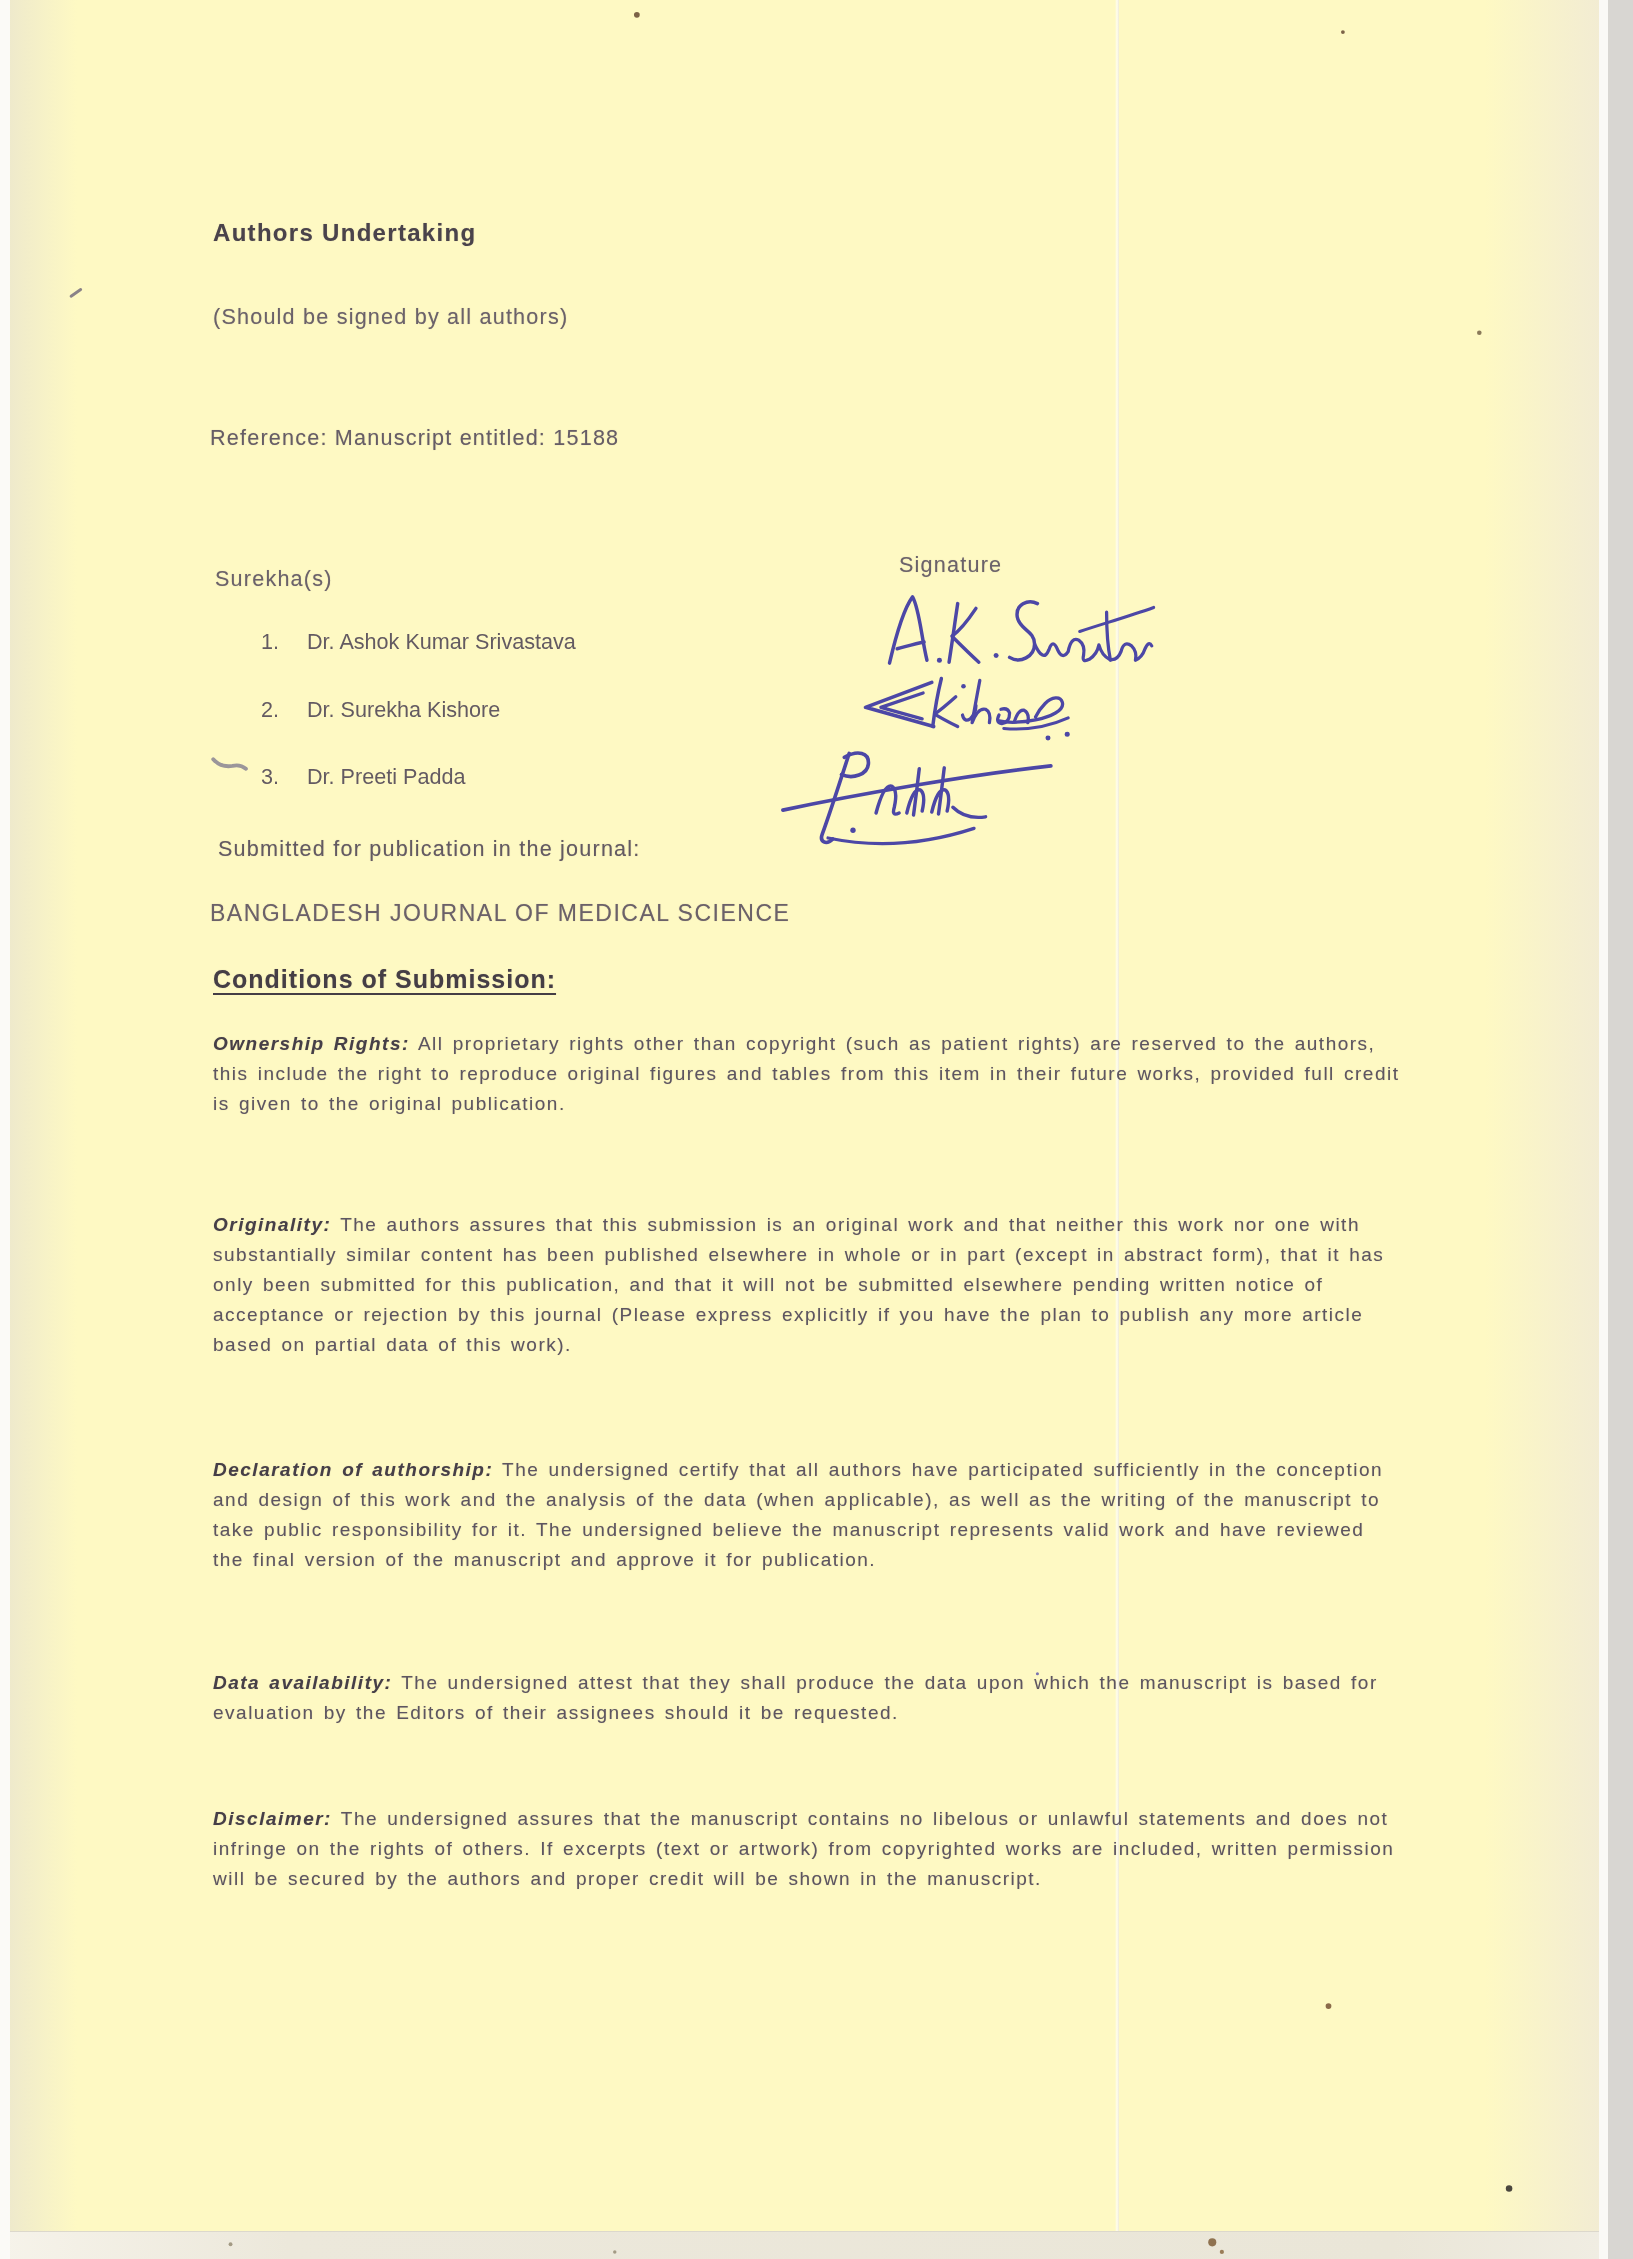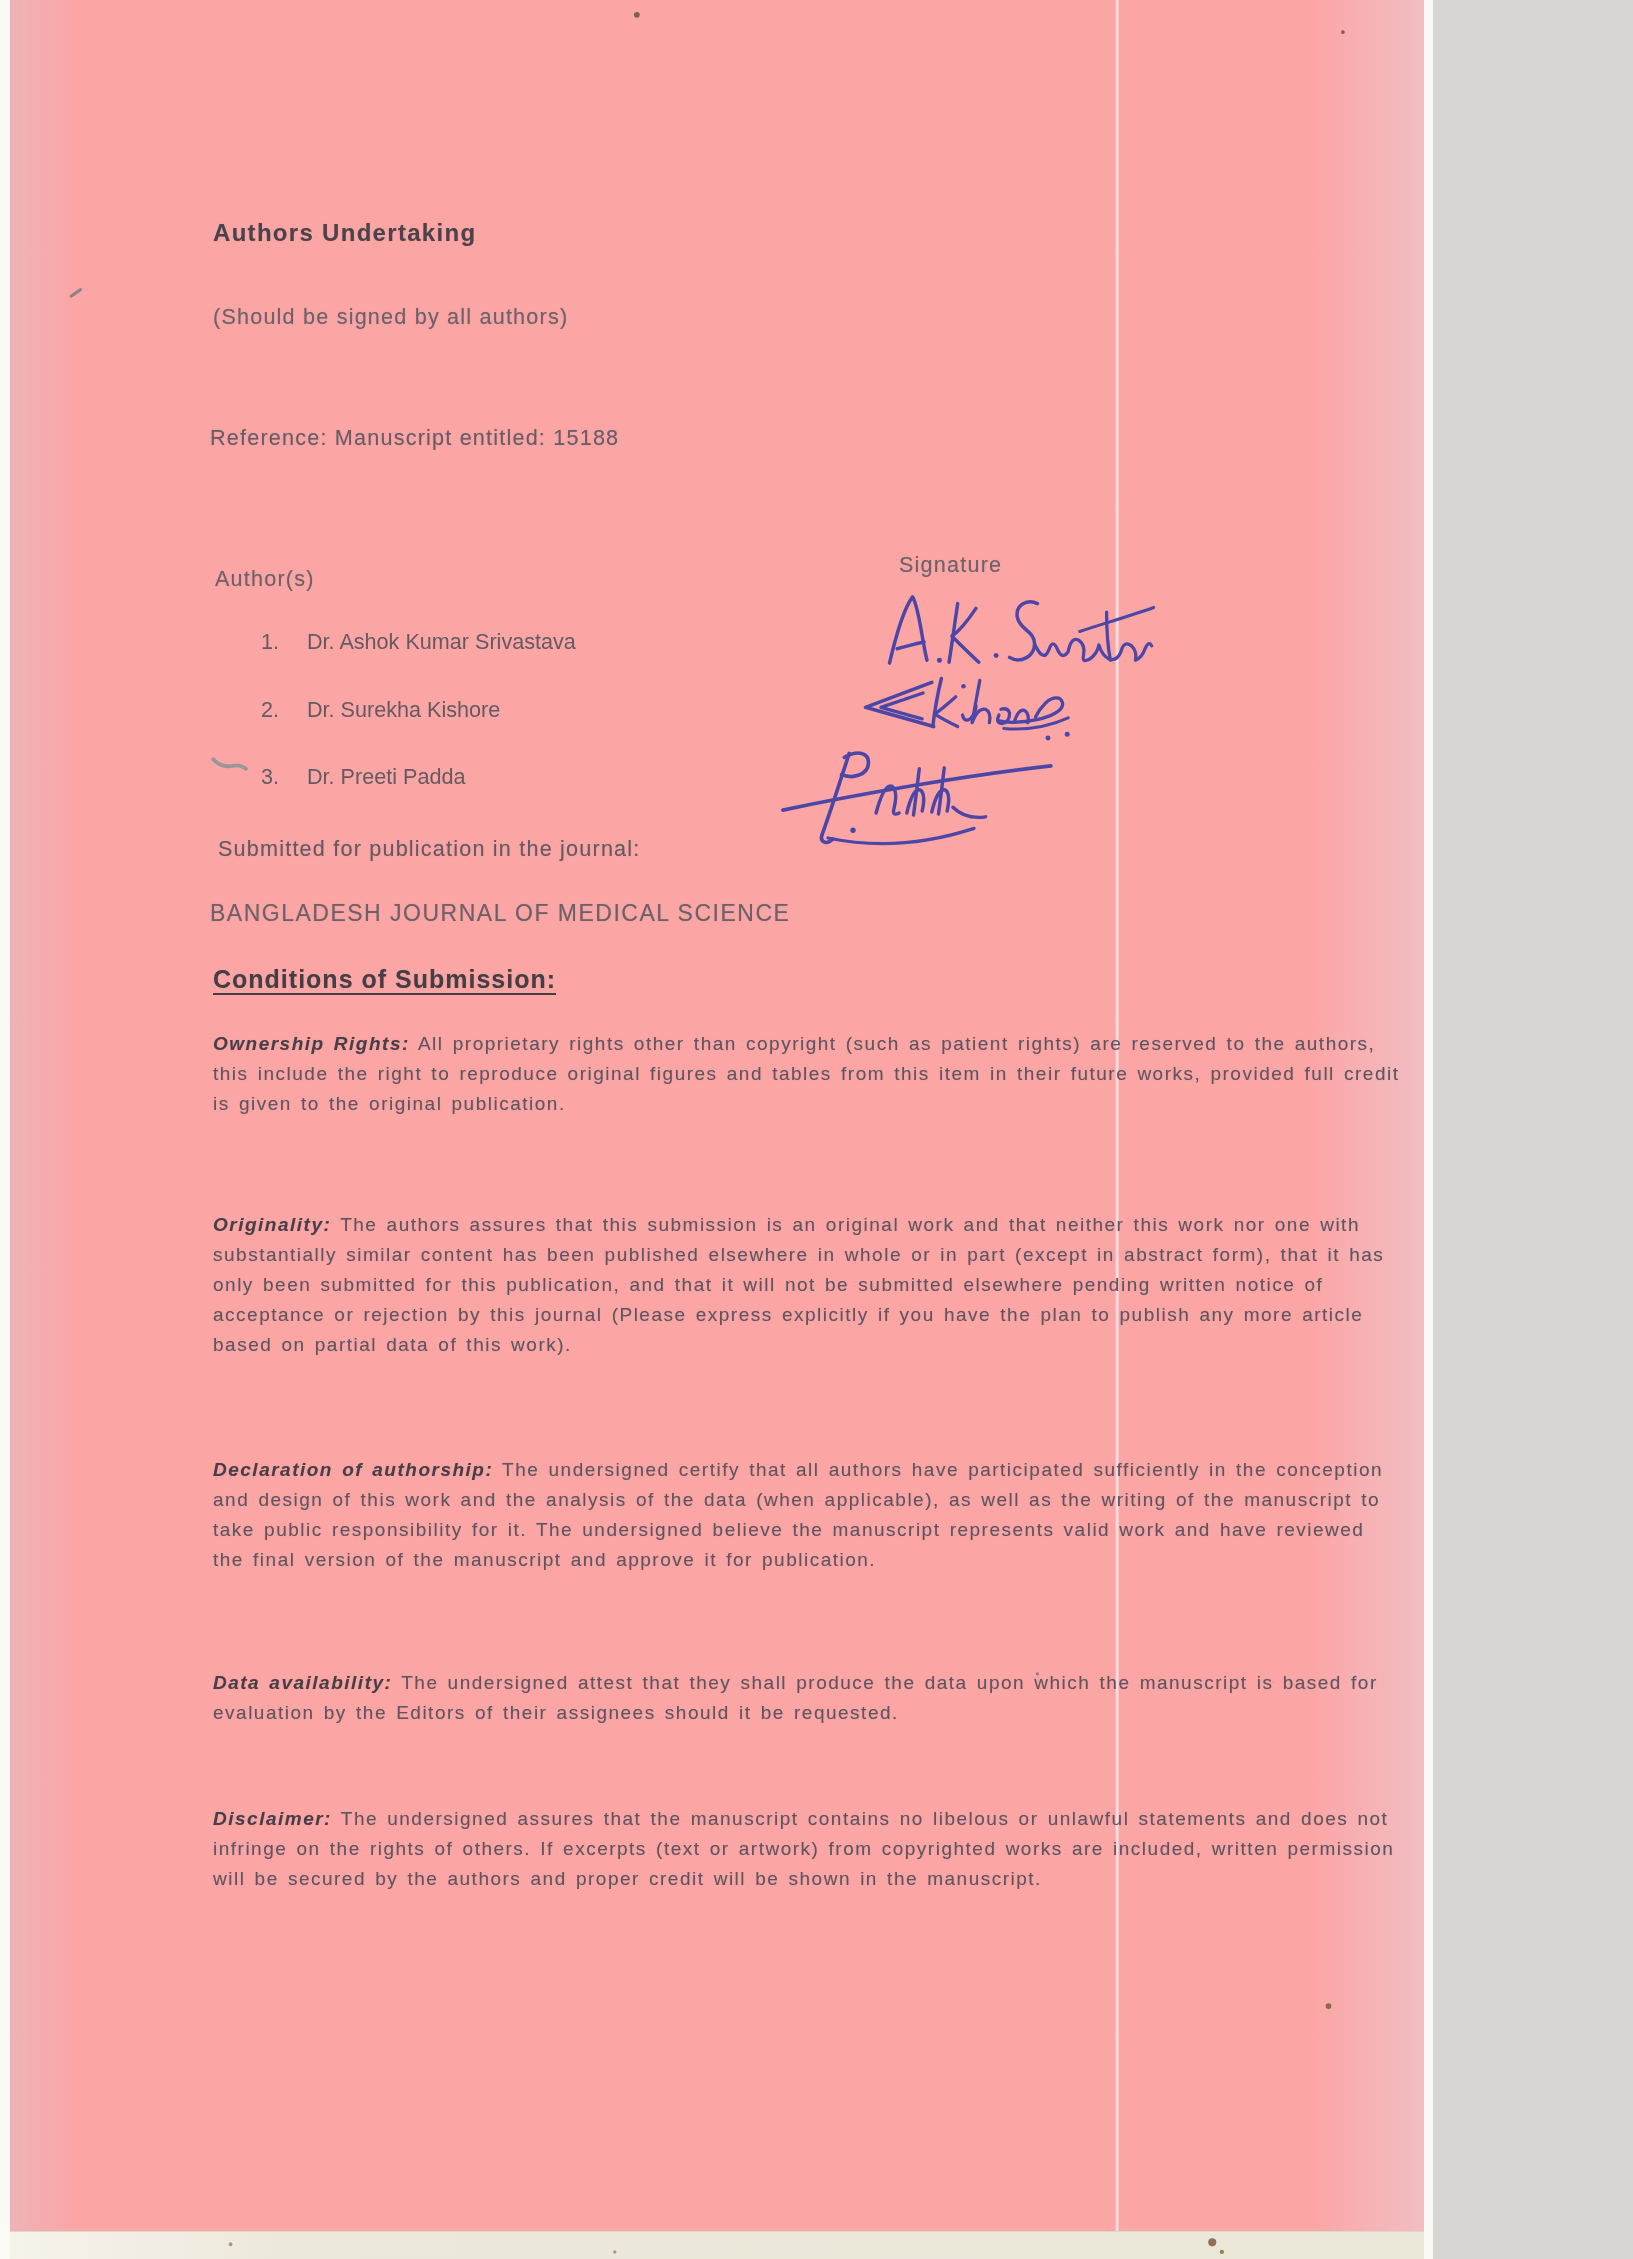--- a/index.html
+++ b/index.html
@@ -1,19 +1,19 @@
 <!DOCTYPE html>
 <html><head>
 <meta charset="utf-8">
 <style>
   html,body{margin:0;padding:0;background:#d8d6d2;}
   .scan{
     position:relative;
-    width:1433px;height:2260px;
-    background:#fca5a5;
+    width:1608px;height:2260px;
+    background:#fef9c3;
     overflow:hidden;
     font-family:"Liberation Sans", sans-serif;
     color:#584f58;
   }
   
   .edge-left{position:absolute;left:0;top:0;width:9.6px;height:2260px;background:#fbfaf7;}
   .edge-right{position:absolute;right:0;top:0;width:8.6px;height:2260px;background:#faf9f6;}
   .shade-left{position:absolute;left:9.6px;top:0;width:67px;height:2260px;
     background:linear-gradient(90deg,rgba(210,205,220,.35),rgba(210,205,220,0));}
   .shade-right{position:absolute;right:8.6px;top:0;width:115px;height:2260px;
@@ -51,21 +51,21 @@
   <div class="shade-right"></div>
   <div class="fold-line"></div>
   <div class="bottom-band"></div>
   <div class="edge-left"></div>
   <div class="edge-right"></div>
 
   <div class="t doc-title" style="left:213px;top:219px">Authors Undertaking</div>
   <div class="t doc-sub" style="left:213px;top:286px">(Should be signed by all authors)</div>
   <div class="t reference" style="left:210px;top:425px">Reference: Manuscript entitled: 15188</div>
 
-  <div class="t col-label" style="left:215px;top:566px">Author(s)</div>
+  <div class="t col-label" style="left:215px;top:566px">Surekha(s)</div>
   <div class="t col-label" style="left:899px;top:552px">Signature</div>
 
   <div class="author-row" style="left:261px;top:629px">
     <span class="author-num">1.</span>
     <span>Dr. Ashok Kumar Srivastava</span>
   </div>
   <div class="author-row" style="left:261px;top:697px">
     <span class="author-num">2.</span>
     <span>Dr. Surekha Kishore</span>
   </div>

